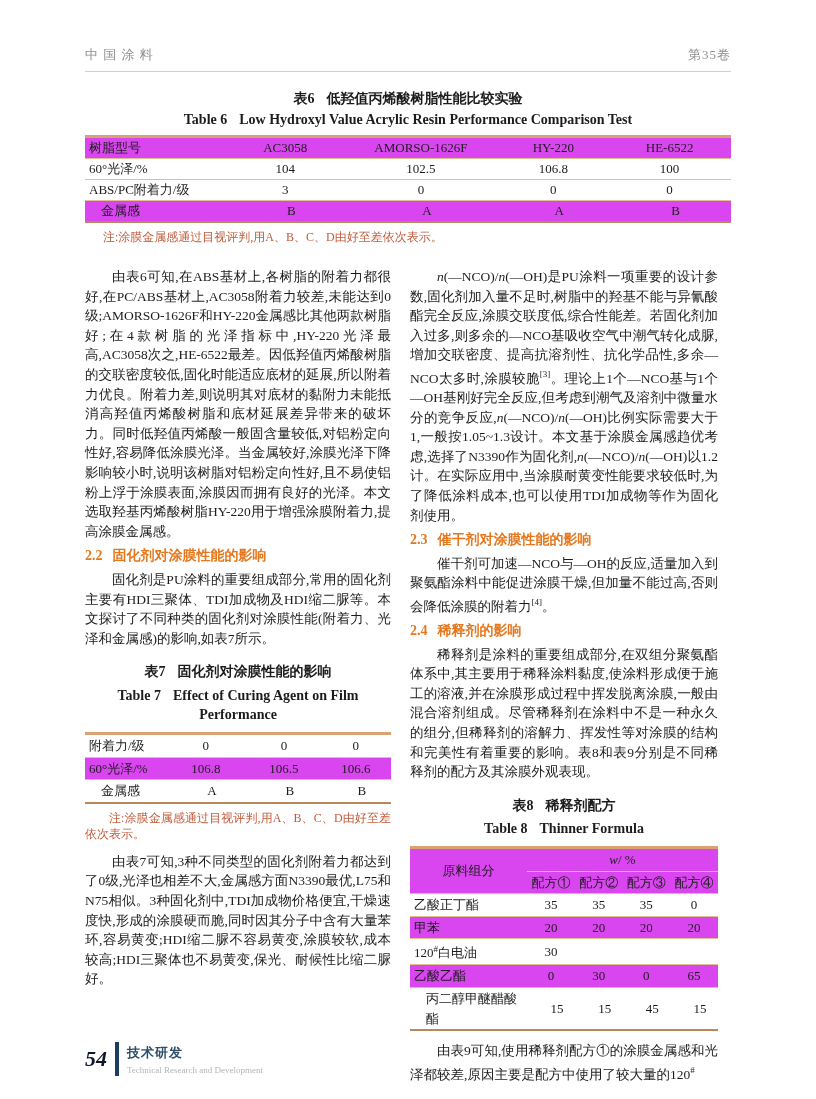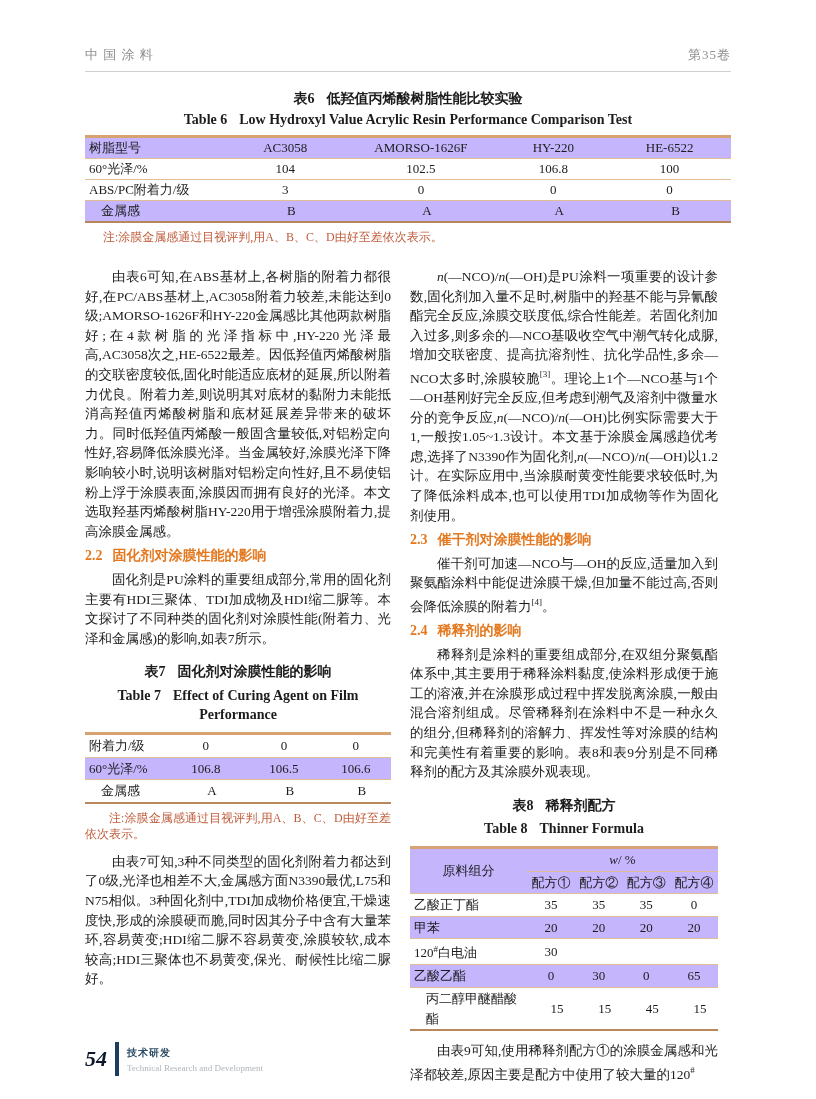--- a/index.html
+++ b/index.html
@@ -24,21 +24,21 @@
   .cap .lbl { margin-right:12px; }
 
   
   table.dtable { width:100%; border-collapse:collapse;
     border-top:3px solid #d8a272; border-bottom:2px solid #b9875c;
     font-size:13px; margin-top:7px; }
   table.dtable td { height:21px; padding:1px 4px; border-bottom:1px solid #e3bd94; }
   table.dtable tr:last-child td { border-bottom:none;padding-left:16px; }
   td.stub { text-align:left; padding-left:10px; }
   td.val { text-align:center; }
-  tr.shade td { background:#c4b5fd; }
+  tr.shade td { background:#d946ef; }
   .hdr2 { line-height:16px; padding-top:2px; padding-bottom:2px; }
 
   .tnote { color:#bf5b3b; font-size:12px; margin-top:6px; text-indent:2em; line-height:16px; }
 
   
   .columns { display:grid; grid-template-columns:306px 308px; column-gap:32px; margin-top:22px;gap:19px; }
   .col { font-size:13.5px; line-height:19.6px; text-align:justify; }
   .para { text-indent:2em; }
   sup { font-size:9px; }
 
@@ -51,21 +51,21 @@
 
   
   td.ghead { border-bottom:1px solid #a07040; text-align:center; height:19px; }
   td.subhead { text-align:center; height:19px; }
 
   
   .footer { position:absolute; left:85px; top:1042px; display:flex; align-items:center; }
   .pageno { font-family:"Liberation Serif",serif; font-style:italic; font-weight:bold;
     font-size:22px; color:#0f172a; margin-right:8px; }
   .fbar { width:4px; height:34px; background:#1c3c60; margin-right:8px; }
-  .fzh { font-size:10px; font-weight:bold; color:#2e4d66; letter-spacing:1px; }
+  .fzh { font-size:13px; font-weight:bold; color:#2e4d66; letter-spacing:1px; }
   .fen { font-size:9px; color:#b0b6ba; margin-top:3px; }
 </style>
 </head>
 <body>
 
 <div class="content">
 
   <div class="runhead">
     <span>中 国 涂 料</span>
     <span>第35卷</span>

